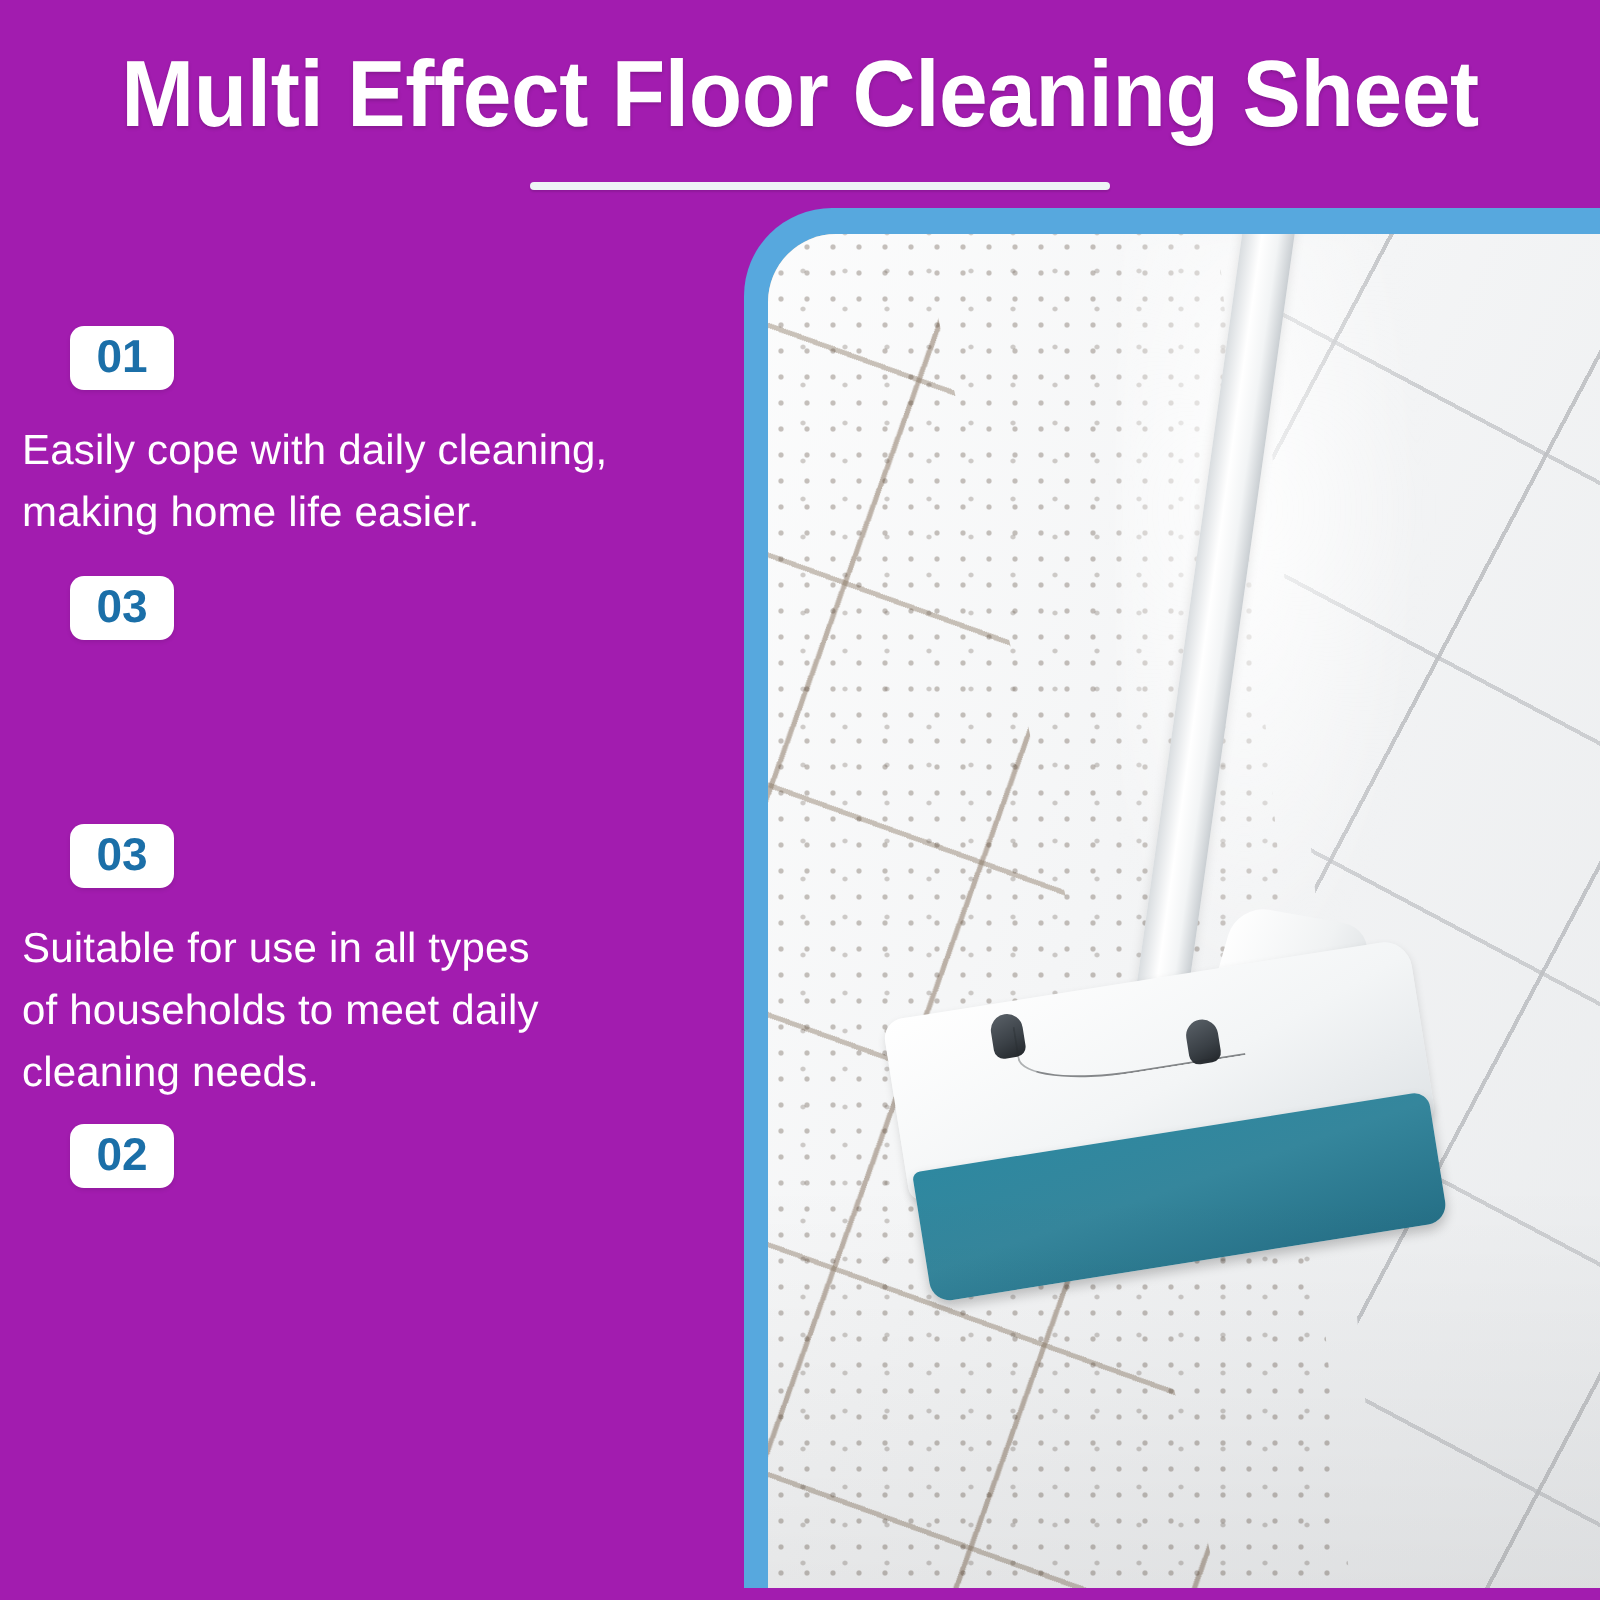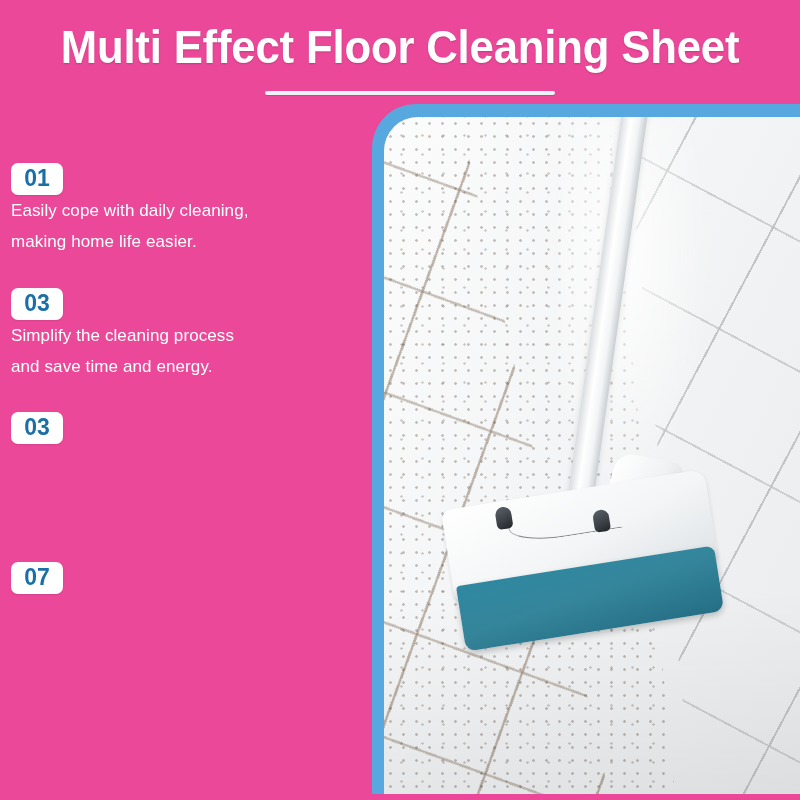--- a/index.html
+++ b/index.html
@@ -9,21 +9,21 @@
   body {
     width: 800px;
     height: 800px;
     overflow: hidden;
     font-family: "Liberation Sans", sans-serif;
   }
   .poster {
     position: relative;
     width: 800px;
     height: 800px;
-    background: #ec4899;
+    background: #a21caf;
     overflow: hidden;
   }
 
   
   .header {
     position: absolute;
     left: 0;
     top: 0;
     width: 800px;
     height: 118px;
@@ -74,25 +74,26 @@
     padding: 3px 8px 4px 8px;
     background: #ffffff;
     border-radius: 7px;
     color: #1b6fa8;
     font-size: 23px;
     font-weight: 700;
     line-height: 25px;
     text-align: center;
     box-sizing: border-box;
     box-shadow: 0 1px 2px rgba(0,0,0,0.10);
+    margin-left: 24px;
   }
   .feature-text {
-    margin-top: 0;
+    margin-top: 15px;
     color: #ffffff;
-    font-size: 17px;
+    font-size: 21px;
     line-height: 31px;
     font-weight: 400;
     letter-spacing: 0.1px;
     white-space: pre-line;
   }
 
   .feature-1 { top: 13px; }
   .feature-2 { top: 138px; }
   .feature-3 { top: 262px; }
   .feature-4 { top: 412px; }
@@ -282,30 +283,31 @@
   <div class="features">
 
     <div class="feature feature-1">
       <div class="feature-badge">01</div>
       <div class="feature-text">Easily cope with daily cleaning,
 making home life easier.</div>
     </div>
 
     <div class="feature feature-2">
       <div class="feature-badge">03</div>
-      <div class="feature-text">Simplify the cleaning process
-and save time and energy.</div>
     </div>
 
     <div class="feature feature-3">
       <div class="feature-badge">03</div>
+      <div class="feature-text">Suitable for use in all types
+of households to meet daily
+cleaning needs.</div>
     </div>
 
     <div class="feature feature-4">
-      <div class="feature-badge">07</div>
+      <div class="feature-badge">02</div>
     </div>
 
   </div>
 
   <div class="photo-panel">
     <div class="photo-frame"></div>
     <div class="photo">
       <div class="scene">
         <div class="floor-clean"></div>
         <div class="grout-clean"></div>

